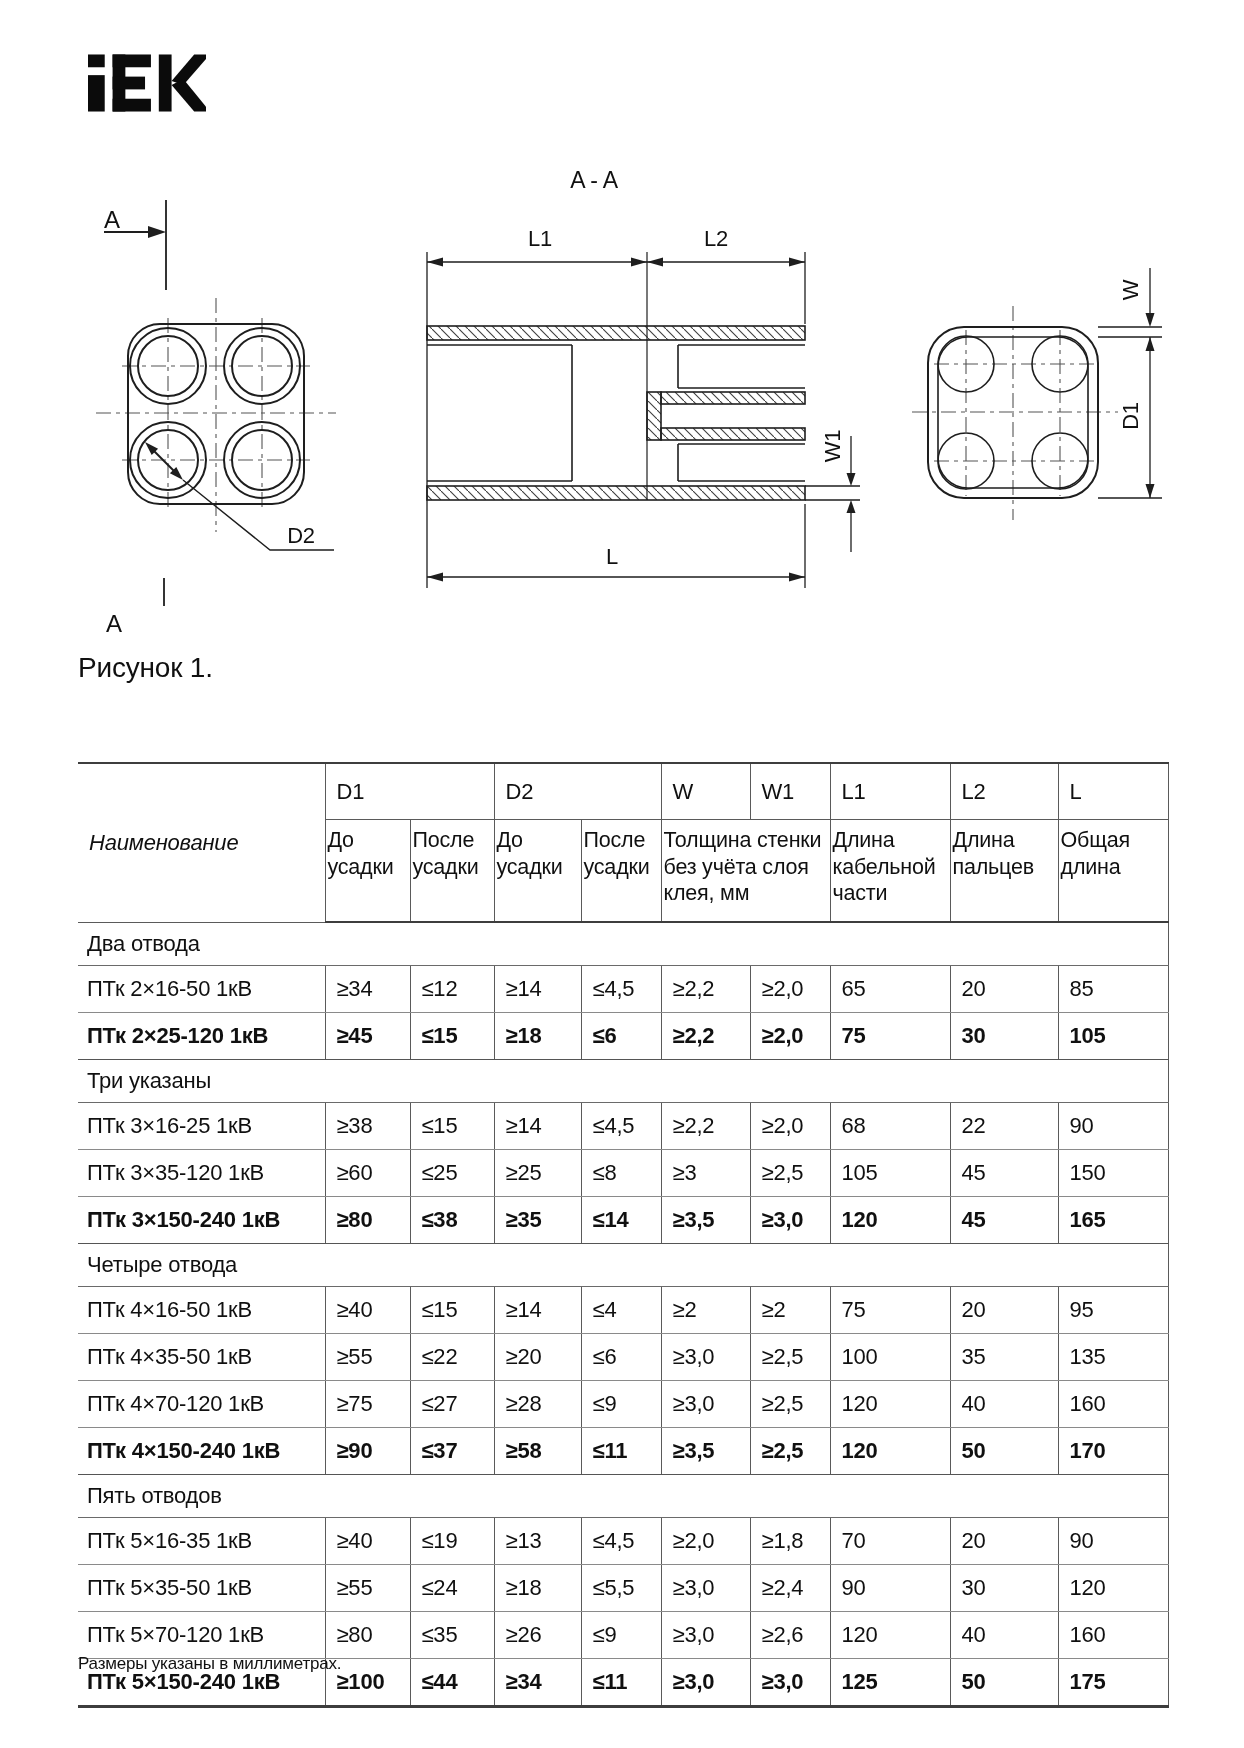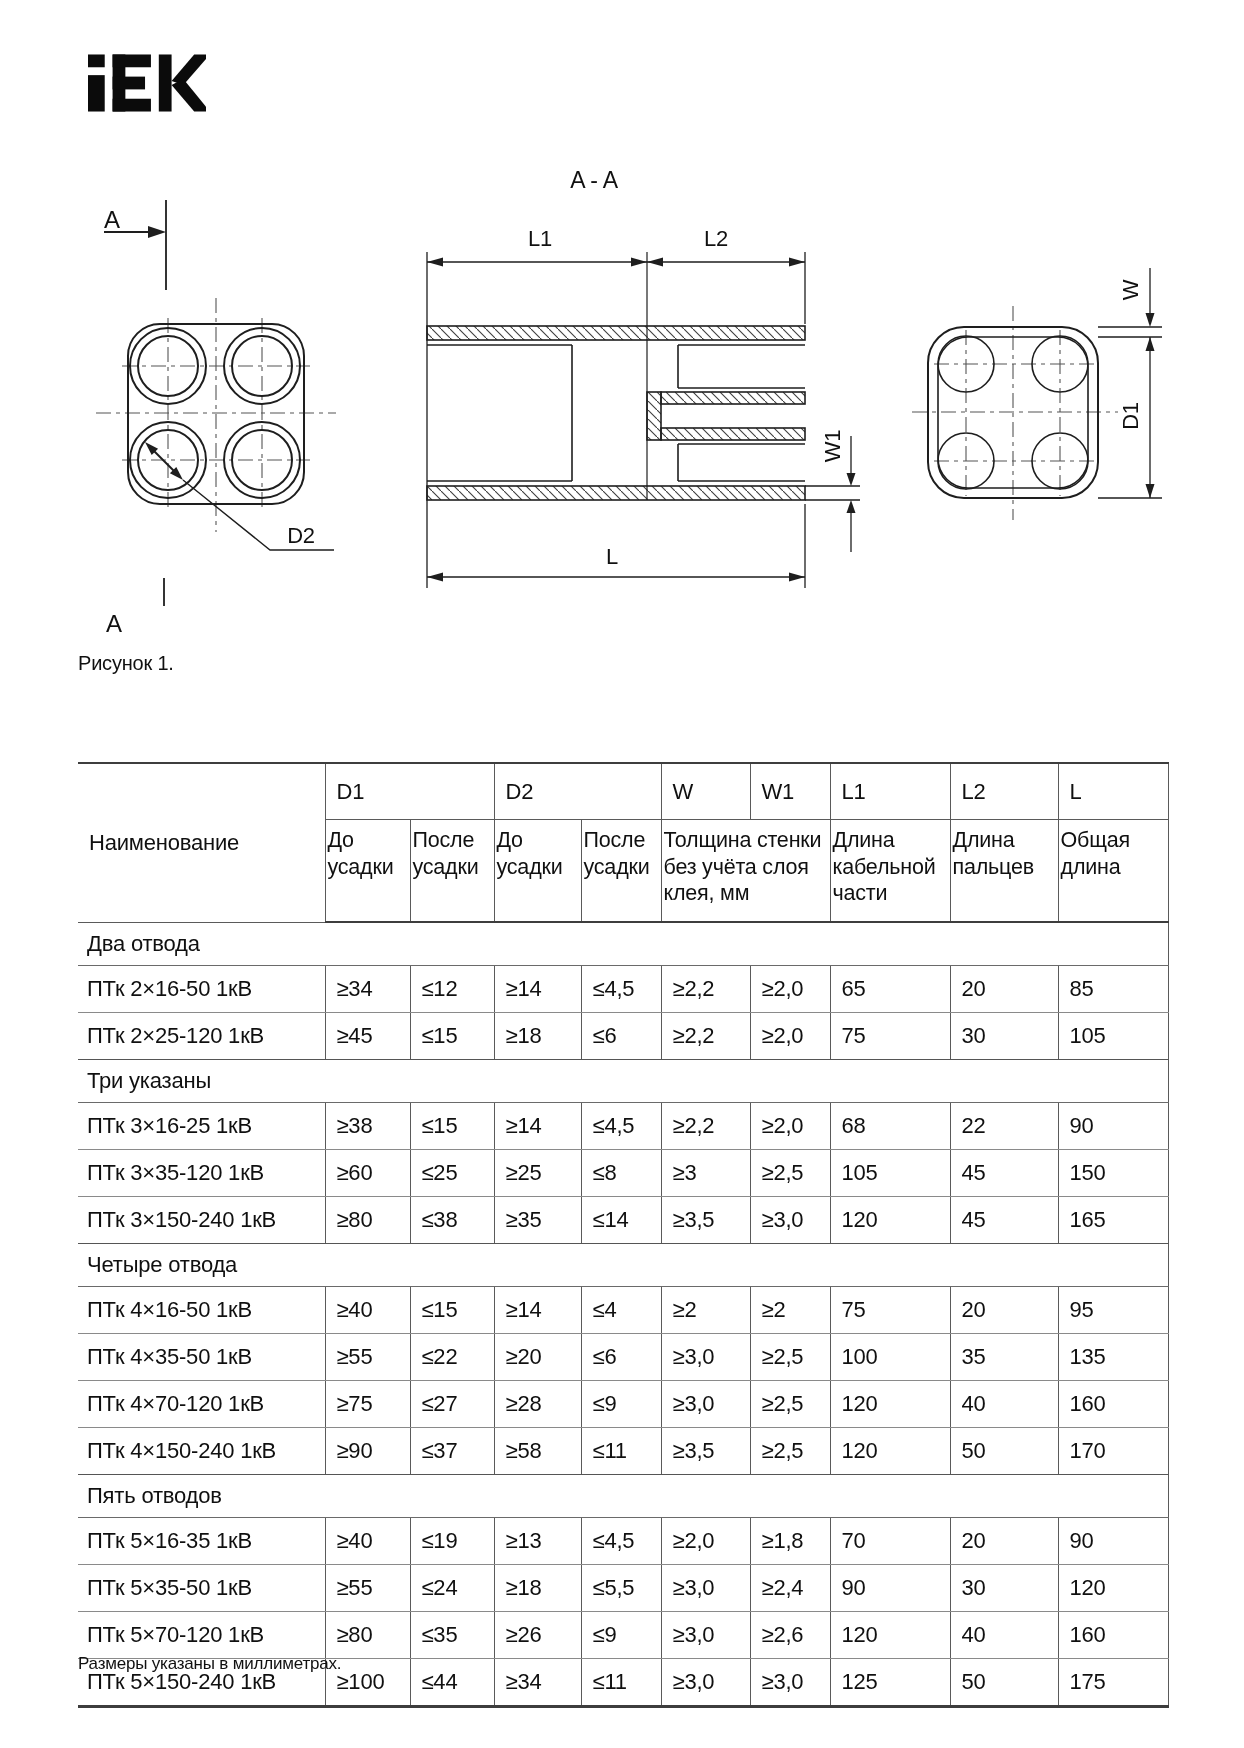--- a/index.html
+++ b/index.html
@@ -5,58 +5,59 @@
   html,body { margin:0; padding:0; background:#e8e8e8; }
   .page {
     position:relative; width:1244px; height:1748px; margin:0 auto;
     background:#ffffff; font-family:"Liberation Sans", sans-serif;
     color:#111; letter-spacing:-0.2px; overflow:hidden;
   }
   .logo { position:absolute; left:88px; top:54px; }
   .drawing { position:absolute; left:0; top:140px; }
   .caption {
     position:absolute; left:78px; top:652px;
-    display:flex; gap:18px; font-size:20px; color:#101010;
+    display:flex; gap:18px; font-size:28px; color:#101010;
   }
   .footnote { position:absolute; left:78px; top:1654px; font-size:17px; color:#101010; }
 
   table.tbl {
     position:absolute; left:78px; top:762px; width:1090px;
     border-collapse:collapse; table-layout:fixed;
     font-size:22px; color:#101010;
     border-top:2px solid #3d3d3d;
     border-bottom:3px solid #3d3d3d;
     border-right:1px solid #5a5a5a;
   }
   .tbl th, .tbl td { font-weight:400; text-align:left; }
   .vline { border-left:1px solid #5a5a5a; }
   tr.h1 th {
     height:55px; vertical-align:middle; padding:0 0 0 11px;
     border-bottom:1.4px solid #5a5a5a;
   }
   th.name-hdr {
     vertical-align:top; padding:15px 0 0 9px;
     border-bottom:2.2px solid #3d3d3d;
+    font-style:italic;
   }
   tr.h2 th {
     height:94px; vertical-align:top; padding:7px 6px 0 2px;
     font-size:21.5px; line-height:1.24;
     border-bottom:2.2px solid #3d3d3d;
   }
   tr.section-row td {
     height:40px; vertical-align:middle; padding-left:9px;
     border-bottom:1.2px solid #6a6a6a;
   }
   tr.data-row td {
     height:44px; vertical-align:middle;
     border-bottom:1.1px solid #8a8a8a;
   }
   tr.data-row td.name-cell { padding-left:9px; }
   tr.data-row td.val-cell  { padding-left:11px; }
-  tr.section-end td { border-bottom:1.8px solid #555; }
+  tr.section-end td { border-bottom:1.8px solid #555;font-weight:bold; }
 
   svg text { font-family:"Liberation Sans", sans-serif; }
 </style>
 </head>
 <body>
 
 <div class="page">
 
   <svg class="logo" width="118" height="58" viewBox="0 0 120 58" aria-label="IEK">
     <g fill="#0b0b0b">

